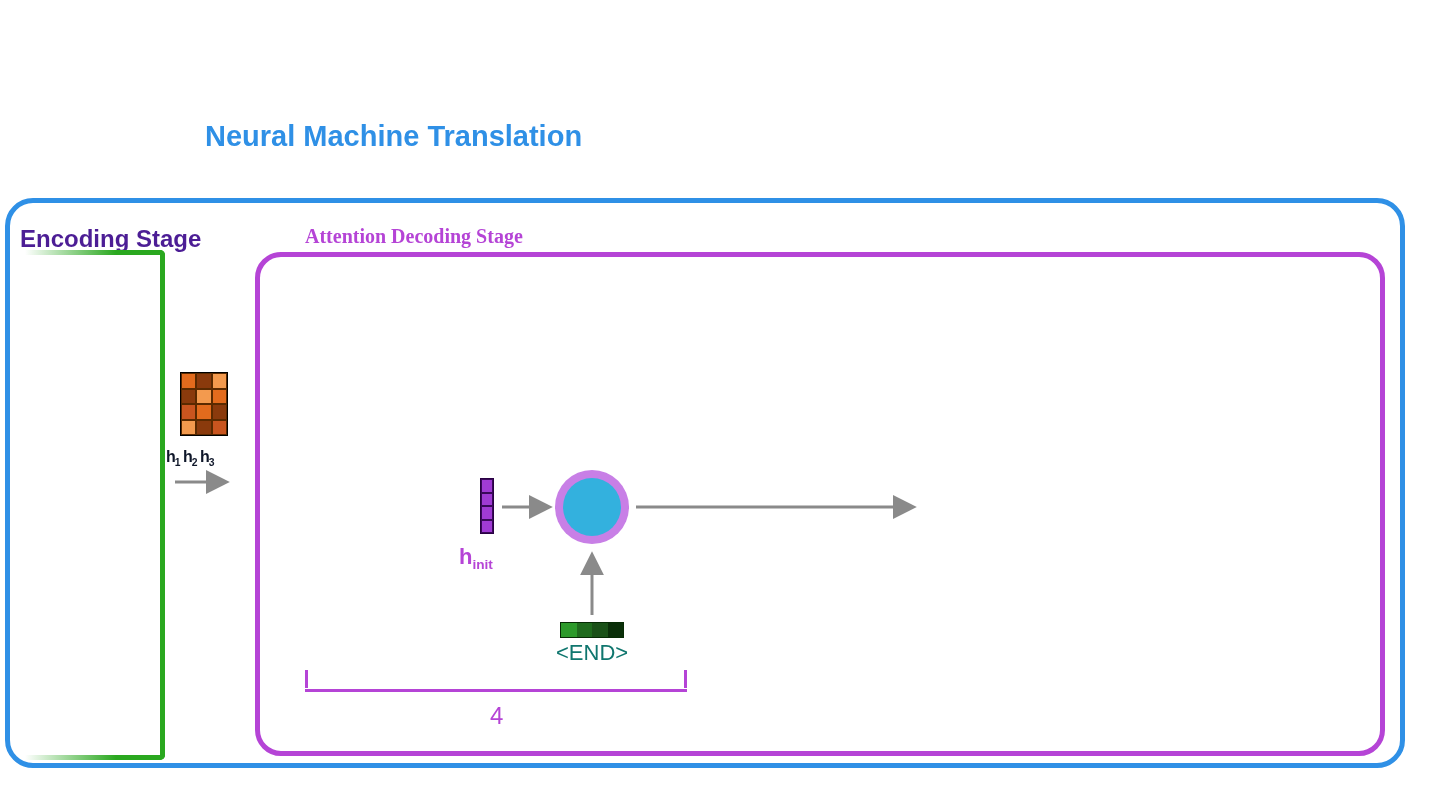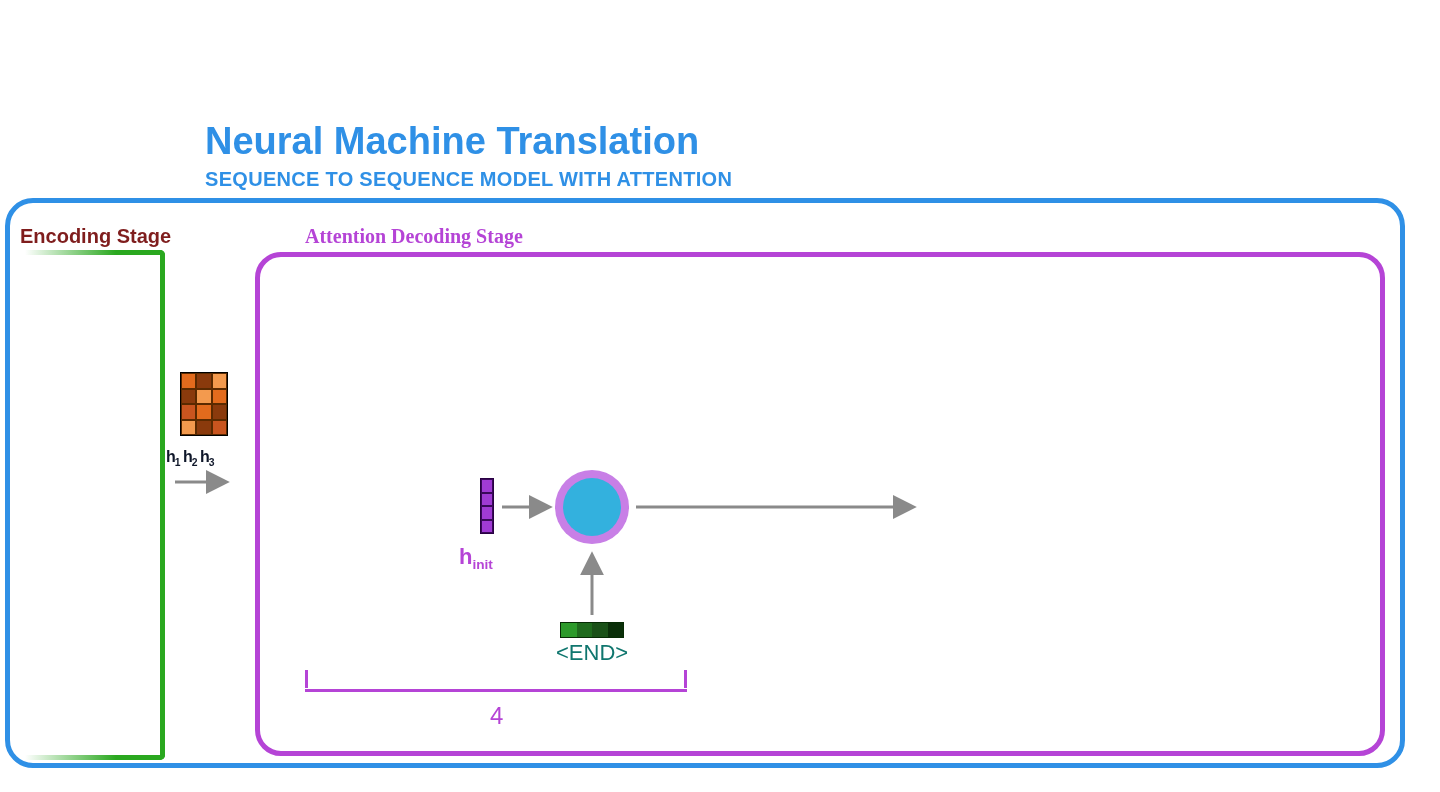--- a/index.html
+++ b/index.html
@@ -9,21 +9,21 @@
     font-family: "Helvetica Neue", Arial, sans-serif;
     background: #fff;
     position: relative;
     overflow: hidden;
   }
   .canvas { position: absolute; inset: 0; }
 
   .title {
     position: absolute;
     left: 205px; top: 120px;
-    font-size: 38px;
+    font-size: 29px;
     font-weight: 700;
     color: #2F90E6;
   }
   .subtitle {
     position: absolute;
     left: 205px; top: 168px;
     font-size: 20px;
     font-weight: 700;
     color: #2F90E6;
     letter-spacing: 0.3px;
@@ -35,22 +35,22 @@
     left: 5px; top: 198px;
     width: 1400px; height: 570px;
     border: 5px solid #2F90E6;
     border-radius: 28px;
     background: #fff;
   }
 
   .encoding-title {
     position: absolute;
     left: 20px; top: 225px;
-    font-size: 20px; font-weight: 700;
-    color: #7f1d1d;
+    font-size: 24px; font-weight: 700;
+    color: #4c1d95;
   }
   .decoding-title {
     position: absolute;
     left: 305px; top: 225px;
     font-size: 20px; font-weight: 700;
     color: #B544D6;
     font-family: Liberation Serif, serif;
   }
 
   
@@ -183,21 +183,20 @@
     left: 490px; top: 702px;
     font-size: 24px; color: #B544D6; font-weight: 500;
   }
 </style>
 </head>
 <body>
 
 <div class="canvas">
 
   <div class="title">Neural Machine Translation</div>
-  <div class="subtitle">SEQUENCE TO SEQUENCE MODEL WITH ATTENTION</div>
 
   <div class="outer-panel"></div>
 
   <div class="encoding-title">Encoding Stage</div>
   <div class="decoding-title">Attention Decoding Stage</div>
 
   <div class="enc-box">
       <div class="right"></div>
     </div>
   <div class="dec-box"></div>

